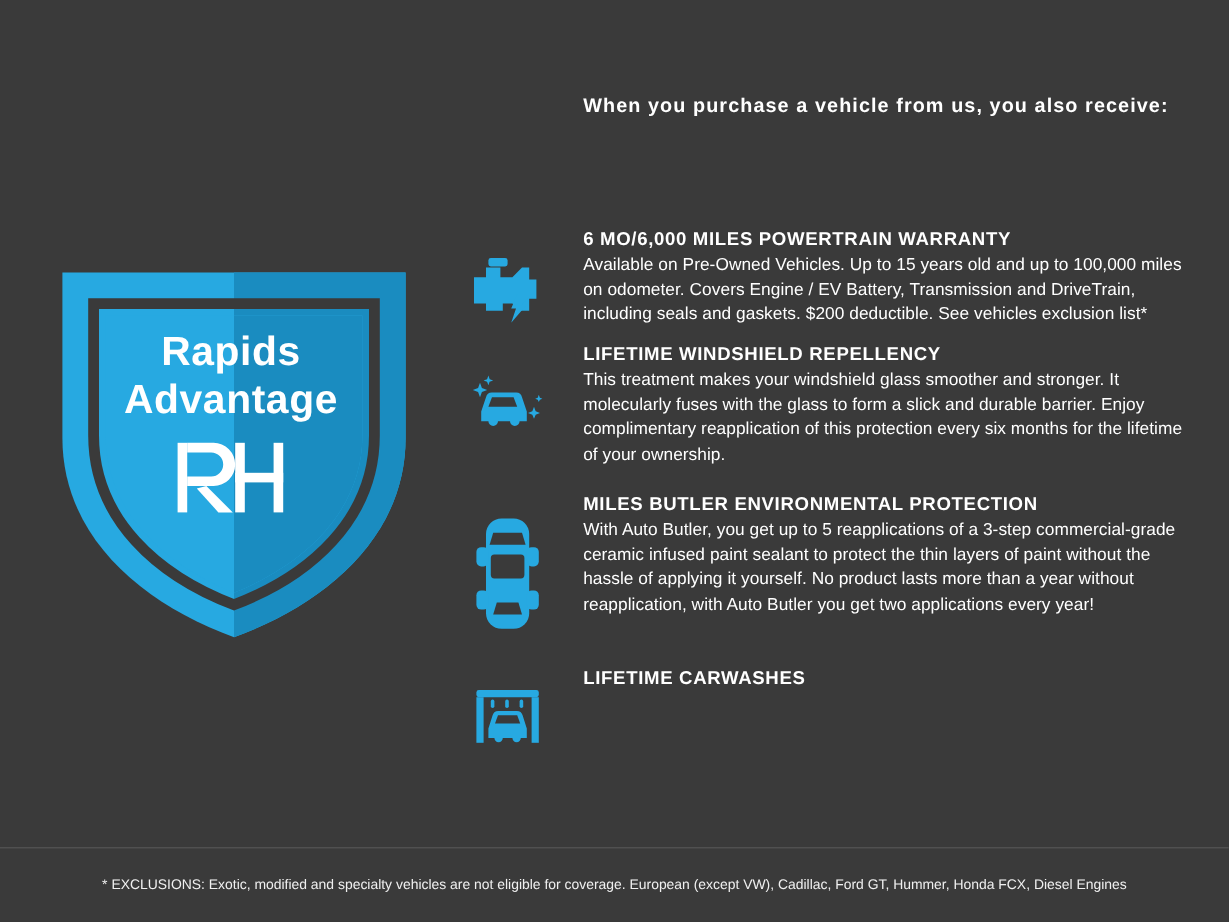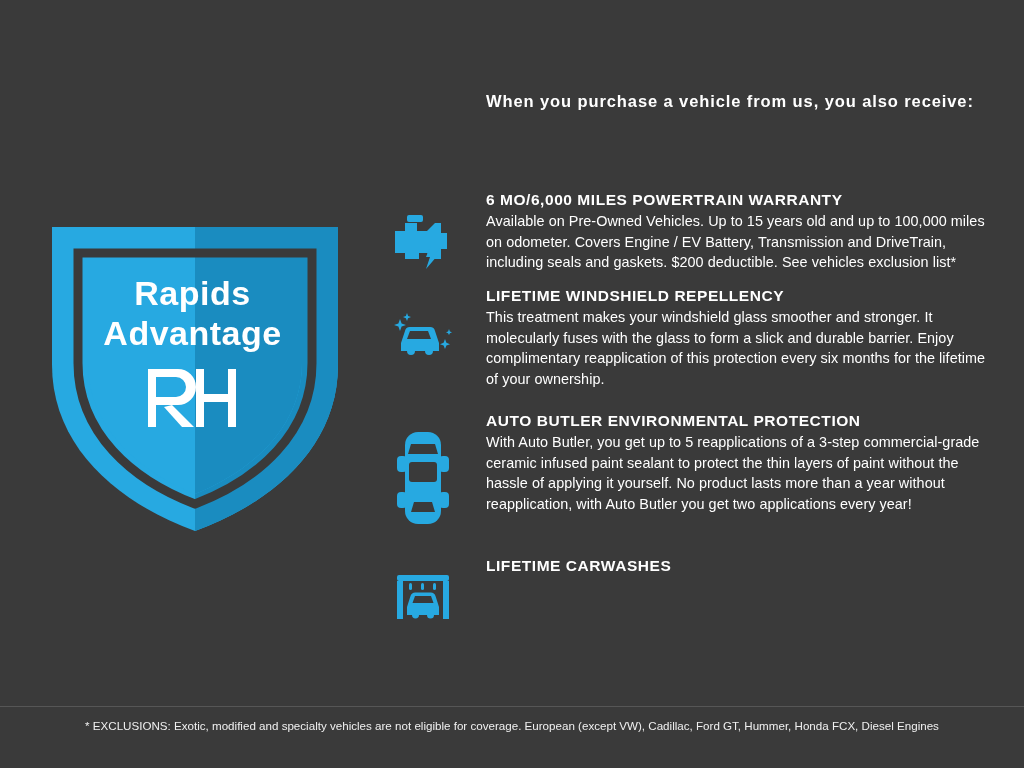--- a/index.html
+++ b/index.html
@@ -38,21 +38,21 @@
   .monogram {
     position: absolute;
     left: 0; top: 150px;
     width: 305px;
     text-align: center;
   }
 
   
   .headline {
     position: absolute;
-    left: 486px; top: 92px;
+    left: 486px; top: 79px;
     width: 510px;
     color: #ffffff;
     font-size: 16.5px;
     font-weight: bold;
     letter-spacing: .9px;
   }
 
   .feature {
     position: absolute;
     left: 380px;
@@ -93,21 +93,21 @@
   #f2 .icon-box { top: 22px; }
   #f3 .icon-box { top: 18px; }
   #f4 .icon-box { top: 12px; }
 
   
   .footer {
     position: absolute;
     left: 0; top: 706px;
     width: 1024px;
     border-top: 1px solid #565656;
-    padding-top: 10px;
+    padding-top: 22px;
     text-align: center;
     color: #f0f0f0;
     font-size: 11.6px;
     line-height: 17px;
   }
   .footer .line { display: block; }
   .fline-wrap { width: 980px; margin: 0 auto; }
 </style>
 </head>
 <body>
@@ -188,21 +188,21 @@
         <rect x="2" y="26" width="10" height="16" rx="4" fill="#27a9e1"></rect>
         <rect x="44" y="26" width="10" height="16" rx="4" fill="#27a9e1"></rect>
         <rect x="2" y="62" width="10" height="16" rx="4" fill="#27a9e1"></rect>
         <rect x="44" y="62" width="10" height="16" rx="4" fill="#27a9e1"></rect>
         <path d="M16 14 h24 l3 10 h-30 Z" fill="#3a3a3a"></path>
         <rect x="14" y="32" width="28" height="20" rx="3" fill="#3a3a3a"></rect>
         <path d="M16 82 h24 l-3 -10 h-18 Z" fill="#3a3a3a"></path>
       </svg>
     </div>
     <div class="body">
-      <h3>AUTO BUTLER ENVIRONMENTAL PROTECTION</h3>
+      <h3>MILES BUTLER ENVIRONMENTAL PROTECTION</h3>
       <p>With Auto Butler, you get up to 5 reapplications of a 3-step commercial-grade ceramic infused paint sealant to protect the thin layers of paint without the hassle of applying it yourself. No product lasts more than a year without reapplication, with Auto Butler you get two applications every year!</p>
     </div>
   </div>
 
   <div class="feature" id="f4">
     <div class="icon-box">
       <svg width="64" height="58" viewBox="0 0 64 58">
         <rect x="6" y="6" width="52" height="6" rx="2" fill="#27a9e1"></rect>
         <rect x="6" y="12" width="6" height="38" fill="#27a9e1"></rect>
         <rect x="52" y="12" width="6" height="38" fill="#27a9e1"></rect>

